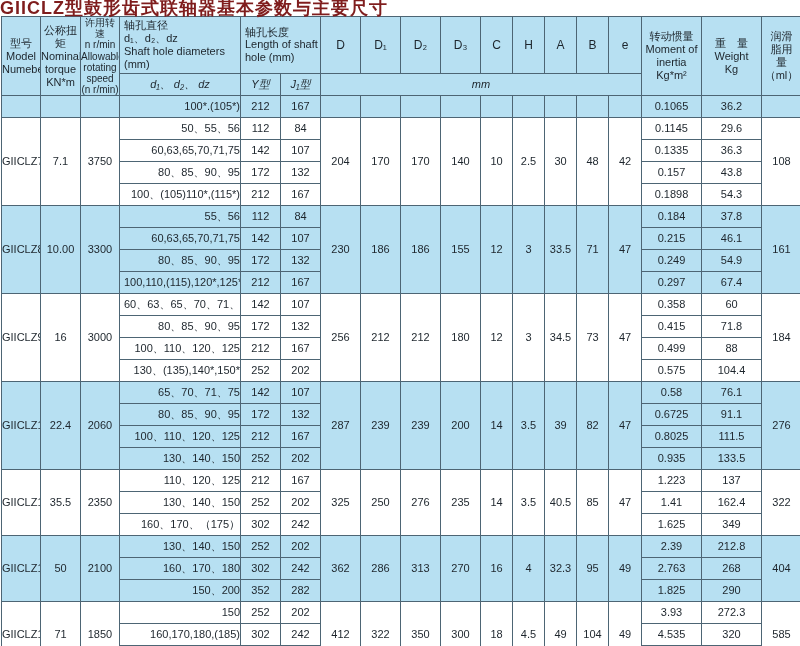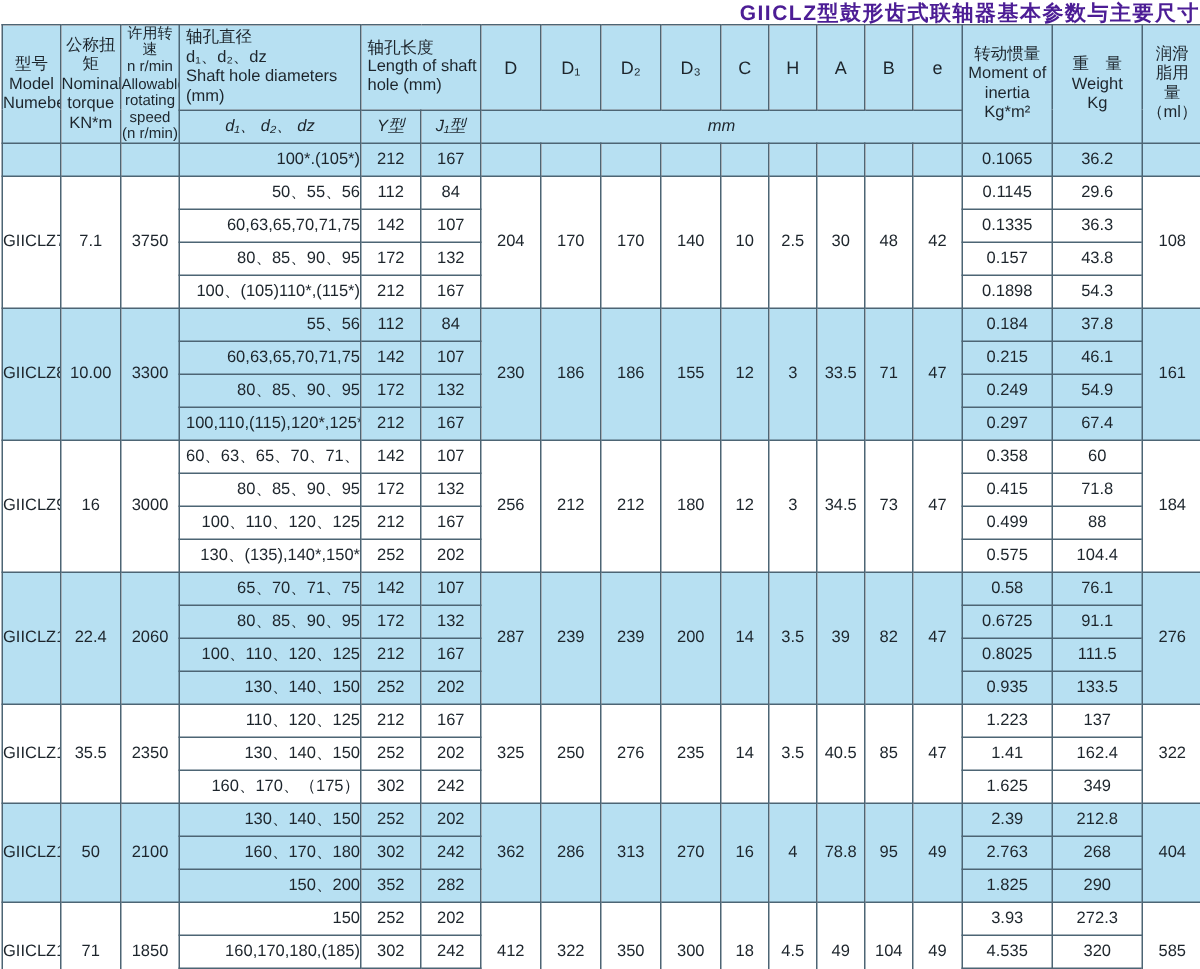--- a/index.html
+++ b/index.html
@@ -2,22 +2,22 @@
 <html><head>
 <meta charset="utf-8">
 <style>
   html,body { margin:0; padding:0; background:#fff; }
   body {
     width:800px; height:646px;
     font-family:"Liberation Sans","DejaVu Sans",sans-serif;
     color:#1d252c;
   }
   .title {
-    height:16px; line-height:16px; text-align:right;
-    font-size:14px; font-weight:bold; color:#4c1d95; letter-spacing:1px;
+    height:16px; line-height:16px; text-align:left;
+    font-size:18px; font-weight:bold; color:#7f1d1d; letter-spacing:1px;
   }
   table {
     border-collapse:collapse; table-layout:fixed;
     width:798px; margin-left:1px;
   }
   th, td {
     border:1px solid #4d6574;
     text-align:center; vertical-align:middle;
     font-size:11px; padding:0; overflow:hidden;
     color:#1d252c;
@@ -335,21 +335,21 @@
         <td rowspan="3">2100</td>
         <td class="shaft">130、140、150</td>
         <td>252</td>
         <td>202</td>
         <td rowspan="3">362</td>
         <td rowspan="3">286</td>
         <td rowspan="3">313</td>
         <td rowspan="3">270</td>
         <td rowspan="3">16</td>
         <td rowspan="3">4</td>
-        <td rowspan="3">78.8</td>
+        <td rowspan="3">32.3</td>
         <td rowspan="3">95</td>
         <td rowspan="3">49</td>
         <td>2.39</td>
         <td>212.8</td>
         <td rowspan="3">404</td>
       </tr>
       <tr class="hl">
         <td class="shaft">160、170、180</td>
         <td>302</td>
         <td>242</td>

